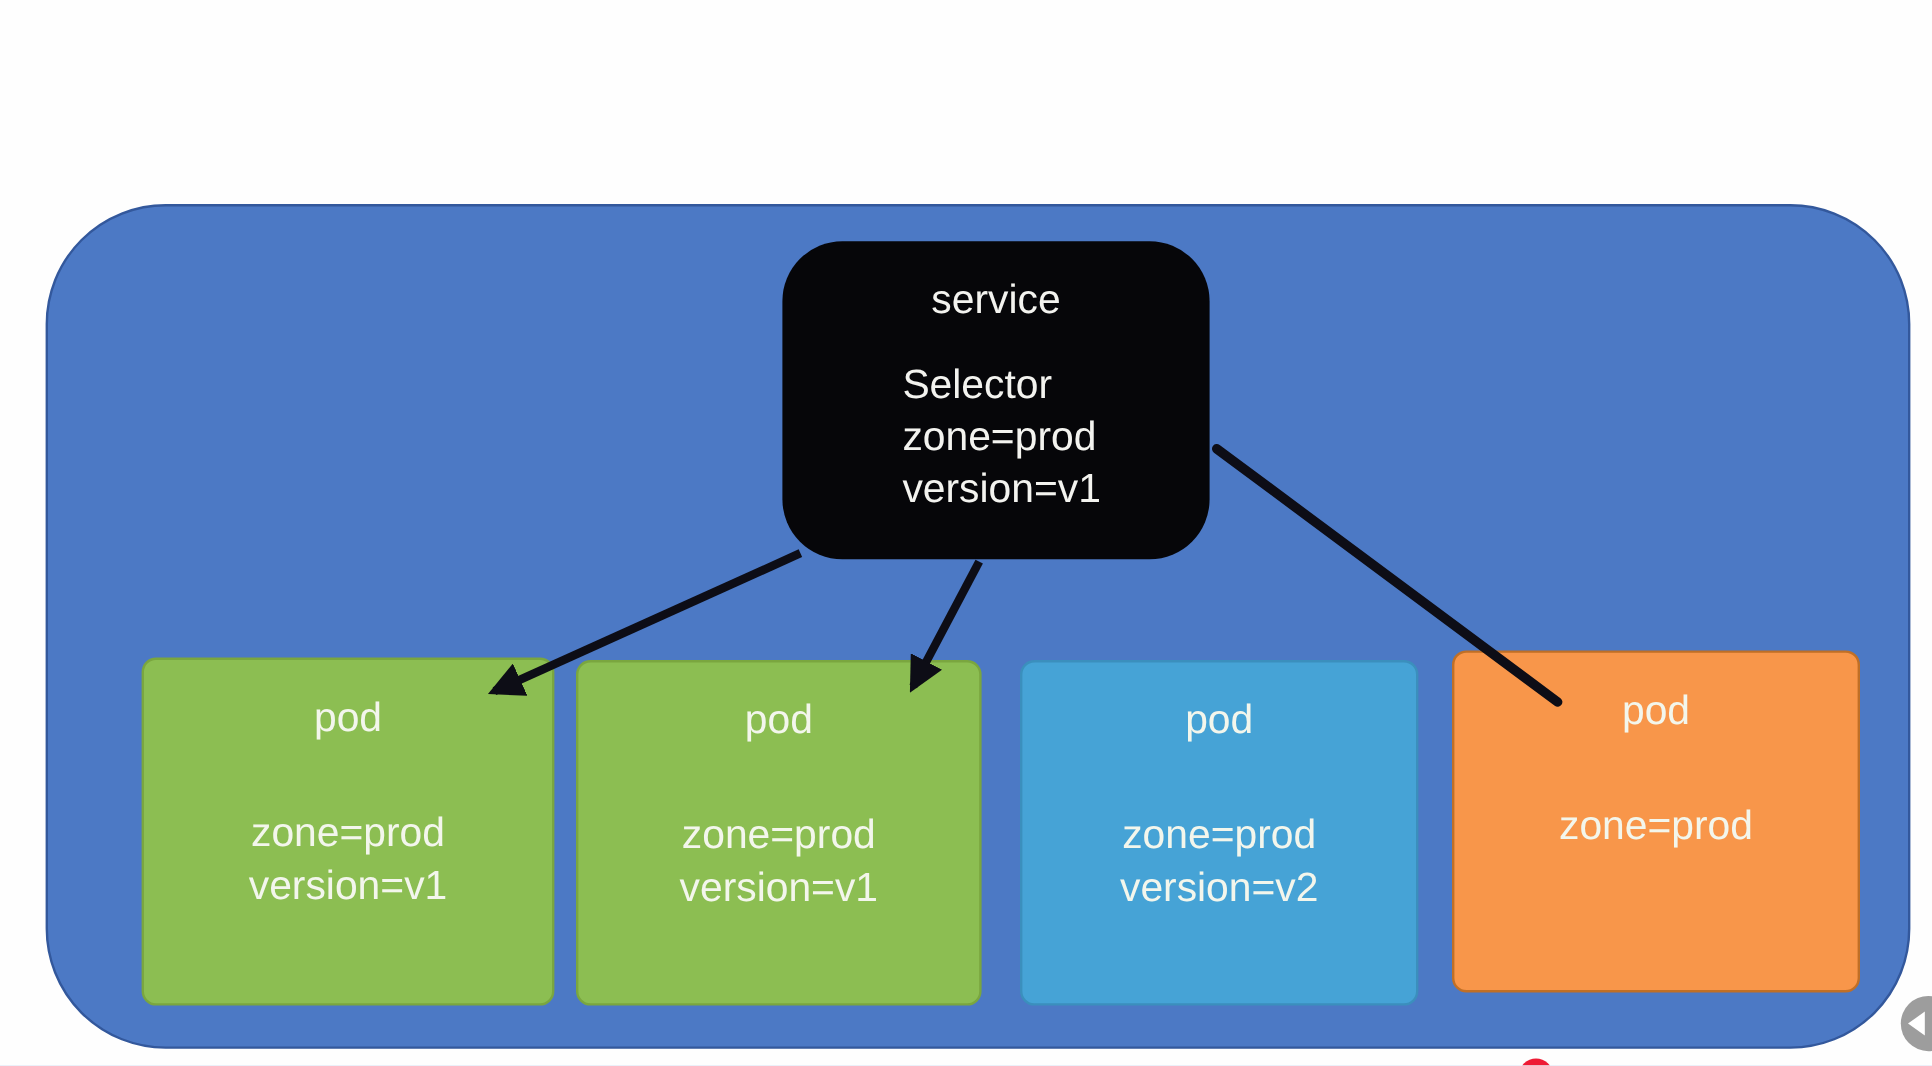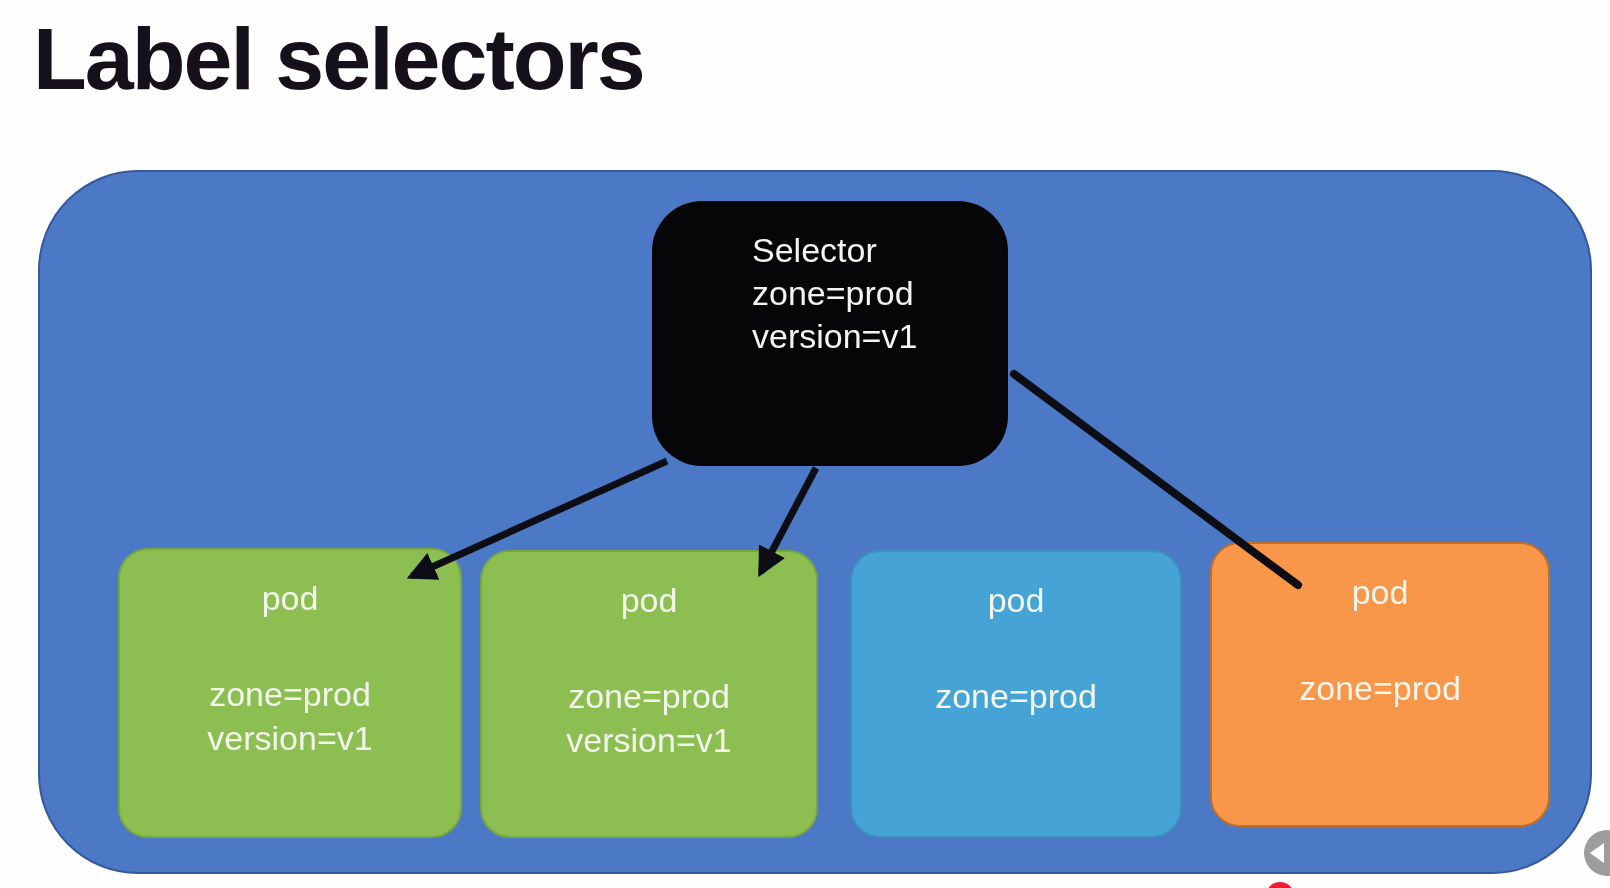--- a/index.html
+++ b/index.html
@@ -42,21 +42,21 @@
     text-align:center;
     line-height:44px;
   }
   .service-lines{
     margin-top:28px;
     margin-left:100px;
     line-height:43px;
   }
   .pod{
     position:absolute;
-    border-radius:30px;
+    border-radius:12px;
     color:#f3f6ec;
     font-size:34px;
     box-sizing:border-box;
     text-align:center;
   }
   .pod-title{padding-top:26px;line-height:44px;}
   .pod-lines{margin-top:52px;line-height:44px;}
   .pod-green{background:#8cbe52;border:2px solid #7aa63f;}
   .pod-blue{background:#46a3d6;border:2px solid #3b8fbd;}
   .pod-orange{background:#f8964a;border:2px solid #c06f26;}
@@ -89,25 +89,25 @@
     border-top:10px solid transparent;
     border-bottom:10px solid transparent;
     border-right:14px solid #ffffff;
   }
 </style>
 </head>
 <body>
 
 <div class="canvas">
 
-  <h1 class="slide-title">Label selectors</h1>
 
   <div class="cluster"></div>
 
   <div class="service-box">
+    <div class="service-title">service</div>
     <div class="service-lines">
       <div>Selector</div>
       <div>zone=prod</div>
       <div>version=v1</div>
     </div>
   </div>
 
   <div class="pod pod-green pod1">
     <div class="pod-title">pod</div>
     <div class="pod-lines">
@@ -121,20 +121,21 @@
     <div class="pod-lines">
       <div>zone=prod</div>
       <div>version=v1</div>
     </div>
   </div>
 
   <div class="pod pod-blue pod3">
     <div class="pod-title">pod</div>
     <div class="pod-lines">
       <div>zone=prod</div>
+      <div>version=v2</div>
     </div>
   </div>
 
   <div class="pod pod-orange pod4">
     <div class="pod-title">pod</div>
     <div class="pod-lines">
       <div>zone=prod</div>
     </div>
   </div>
 

